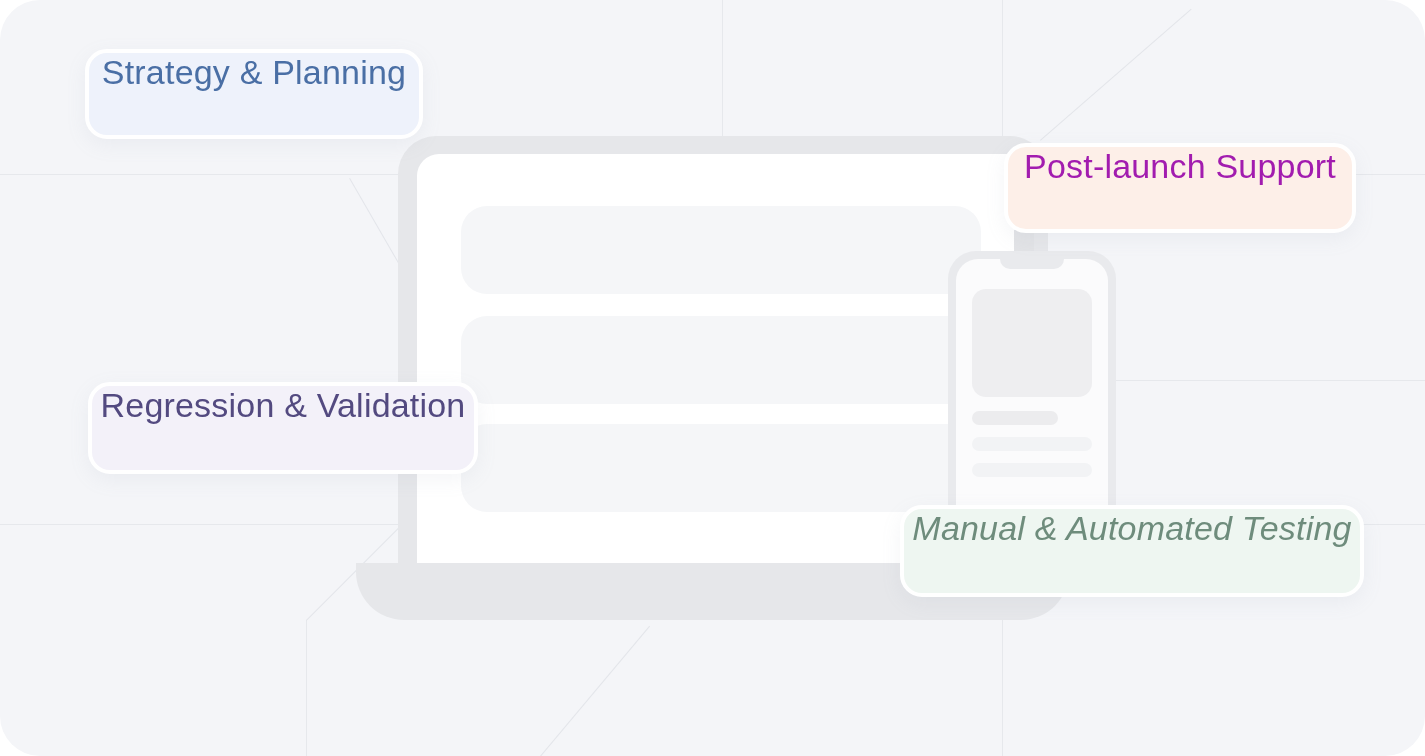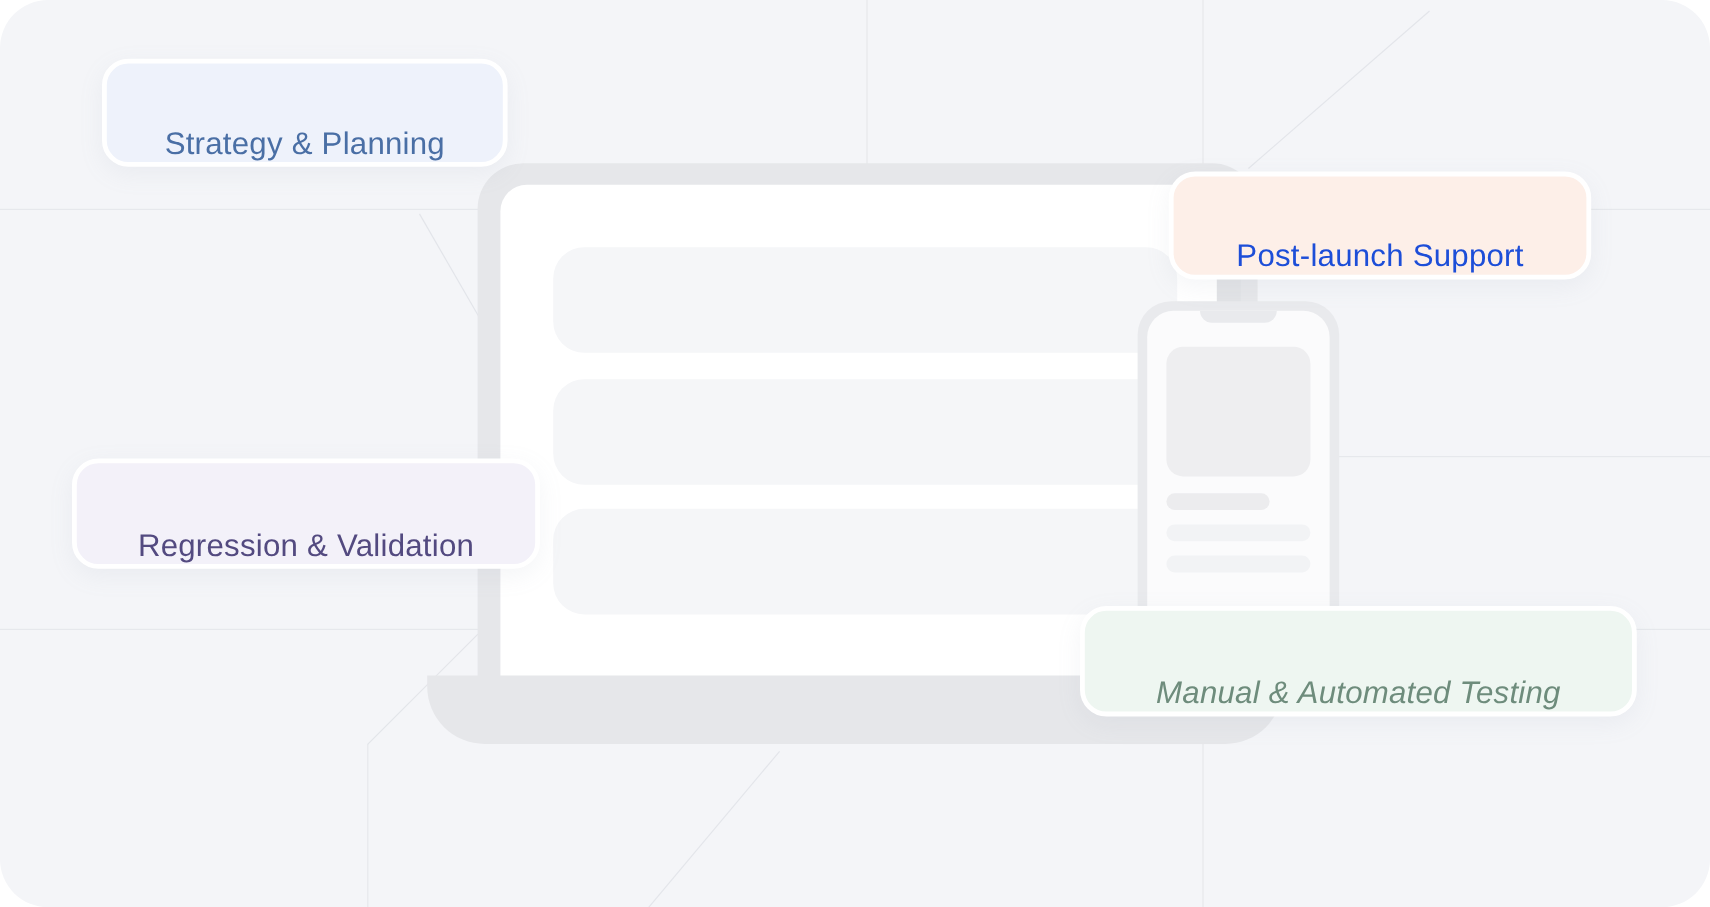--- a/index.html
+++ b/index.html
@@ -13,21 +13,21 @@
     .laptop-row { position: absolute; left: 44px; width: 520px; height: 88px; background: #f5f6f8; border-radius: 26px; }
     .laptop-base { position: absolute; left: 356px; top: 563px; width: 713px; height: 57px; background: #e6e7ea; border-radius: 0 0 48px 48px; }
 
     .phone-stem { position: absolute; left: 1014px; top: 230px; width: 20px; height: 30px; background: #e2e3e6; }
     .phone { position: absolute; left: 948px; top: 251px; width: 168px; height: 270px; background: #e9eaed; border-radius: 28px 28px 0 0; }
     .phone-screen { position: absolute; left: 8px; top: 8px; width: 152px; height: 262px; background: #fbfbfc; border-radius: 22px 22px 0 0; overflow: hidden; }
     .phone-notch { position: absolute; left: 44px; top: 0; width: 64px; height: 10px; background: #e9eaed; border-radius: 0 0 10px 10px; }
     .phone-image { position: absolute; left: 16px; top: 30px; width: 120px; height: 108px; background: #eeeef0; border-radius: 14px; }
     .phone-bar { position: absolute; left: 16px; height: 14px; border-radius: 7px; }
 
-    .pill { position: absolute; display: flex; align-items: flex-end; justify-content: center; border: 4px solid #ffffff; border-radius: 22px; font-size: 26px; letter-spacing: 0.2px; box-shadow: 0 6px 20px rgba(150,160,180,0.10); box-sizing: border-box; white-space: nowrap; }
+    .pill { position: absolute; display: flex; align-items: flex-start; justify-content: center; border: 4px solid #ffffff; border-radius: 22px; font-size: 34px; letter-spacing: 0.2px; box-shadow: 0 6px 20px rgba(150,160,180,0.10); box-sizing: border-box; white-space: nowrap; }
   </style>
 </head>
 <body>
 
 <div class="card">
 
   <div class="grid-line" style="left:0;top:174px;width:1425px;height:1px;"></div>
   <div class="grid-line" style="left:0;top:524px;width:1425px;height:1px;"></div>
   <div class="grid-line" style="left:1110px;top:380px;width:315px;height:1px;"></div>
   <div class="grid-line" style="left:722px;top:0;width:1px;height:140px;"></div>
@@ -53,22 +53,22 @@
       <div class="phone-image"></div>
       <div class="phone-bar" style="top:152px;width:86px;background:#ececee;"></div>
       <div class="phone-bar" style="top:178px;width:120px;background:#f2f3f5;"></div>
       <div class="phone-bar" style="top:204px;width:120px;background:#f2f3f5;"></div>
     </div>
   </div>
 
   <div class="pill" style="left:85px;top:49px;width:338px;height:90px;background:#eef2fb;color:#4a6fa5;">
     <span>Strategy &amp; Planning</span>
   </div>
-  <div class="pill" style="left:974px;top:143px;width:352px;height:90px;background:#fdefe8;color:#1d4ed8;">
+  <div class="pill" style="left:1004px;top:143px;width:352px;height:90px;background:#fdefe8;color:#a21caf;">
     <span>Post-launch Support</span>
   </div>
-  <div class="pill" style="left:60px;top:382px;width:390px;height:92px;background:#f3f1f9;color:#534a80;">
+  <div class="pill" style="left:88px;top:382px;width:390px;height:92px;background:#f3f1f9;color:#534a80;">
     <span>Regression &amp; Validation</span>
   </div>
   <div class="pill" style="left:900px;top:505px;width:464px;height:92px;background:#eef6f1;color:#6e8c7c;font-style:italic;">
     <span>Manual &amp; Automated Testing</span>
   </div>
 </div>
 
 </body></html>

